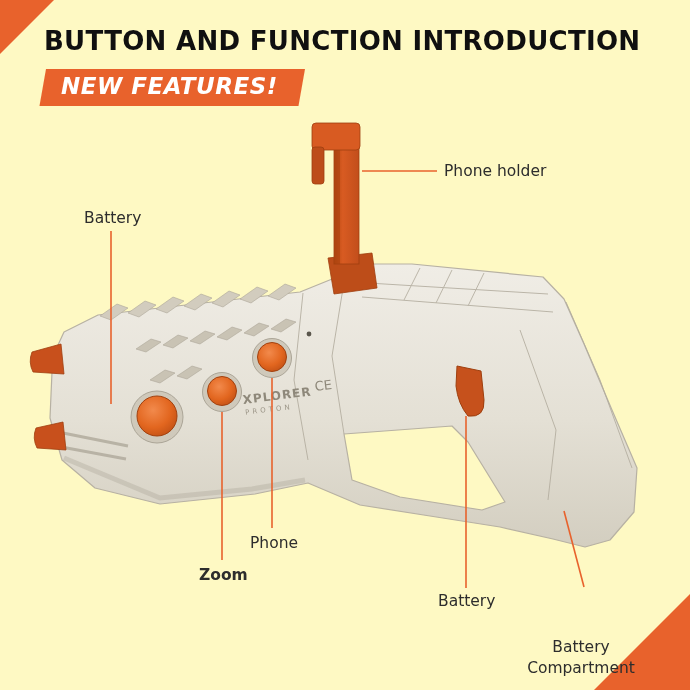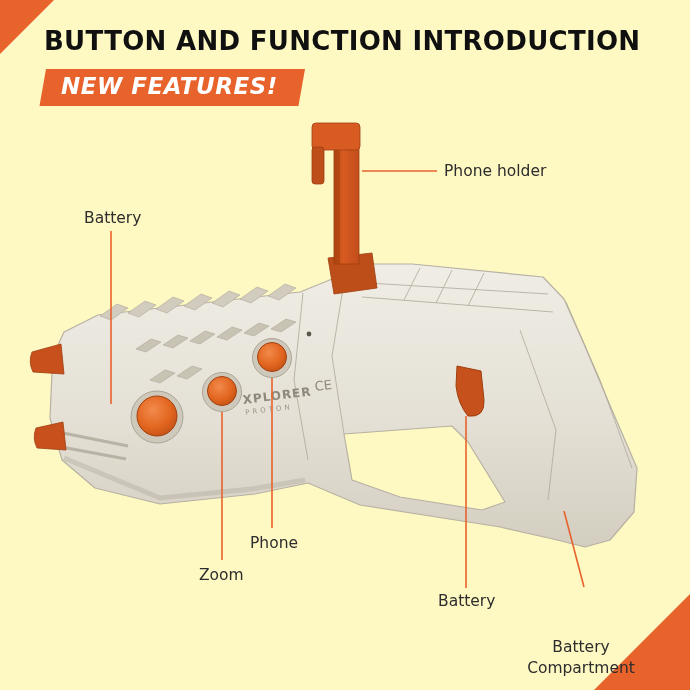--- a/index.html
+++ b/index.html
@@ -133,17 +133,17 @@
       <line x1="272" y1="378" x2="272" y2="528"></line>
       <line x1="222" y1="412" x2="222" y2="560"></line>
       <line x1="466" y1="416" x2="466" y2="588"></line>
       <line x1="564" y1="511" x2="584" y2="587"></line>
     </g>
   </svg>
 
   <div class="callout-label" style="left:444px;top:162px;">Phone holder</div>
   <div class="callout-label" style="left:84px;top:209px;">Battery</div>
   <div class="callout-label" style="left:250px;top:534px;">Phone</div>
-  <div class="callout-label" style="left:199px;top:566px;">Zoom</div>
+  <div class="callout-label" style="left:199px;top:566px;font-weight:bold;">Zoom</div>
   <div class="callout-label" style="left:438px;top:592px;">Battery</div>
   <div class="callout-label wrap" style="left:502px;top:592px;width:158px;margin-top:45px;">Battery Compartment</div>
 
 </div>
 
 </body></html>

